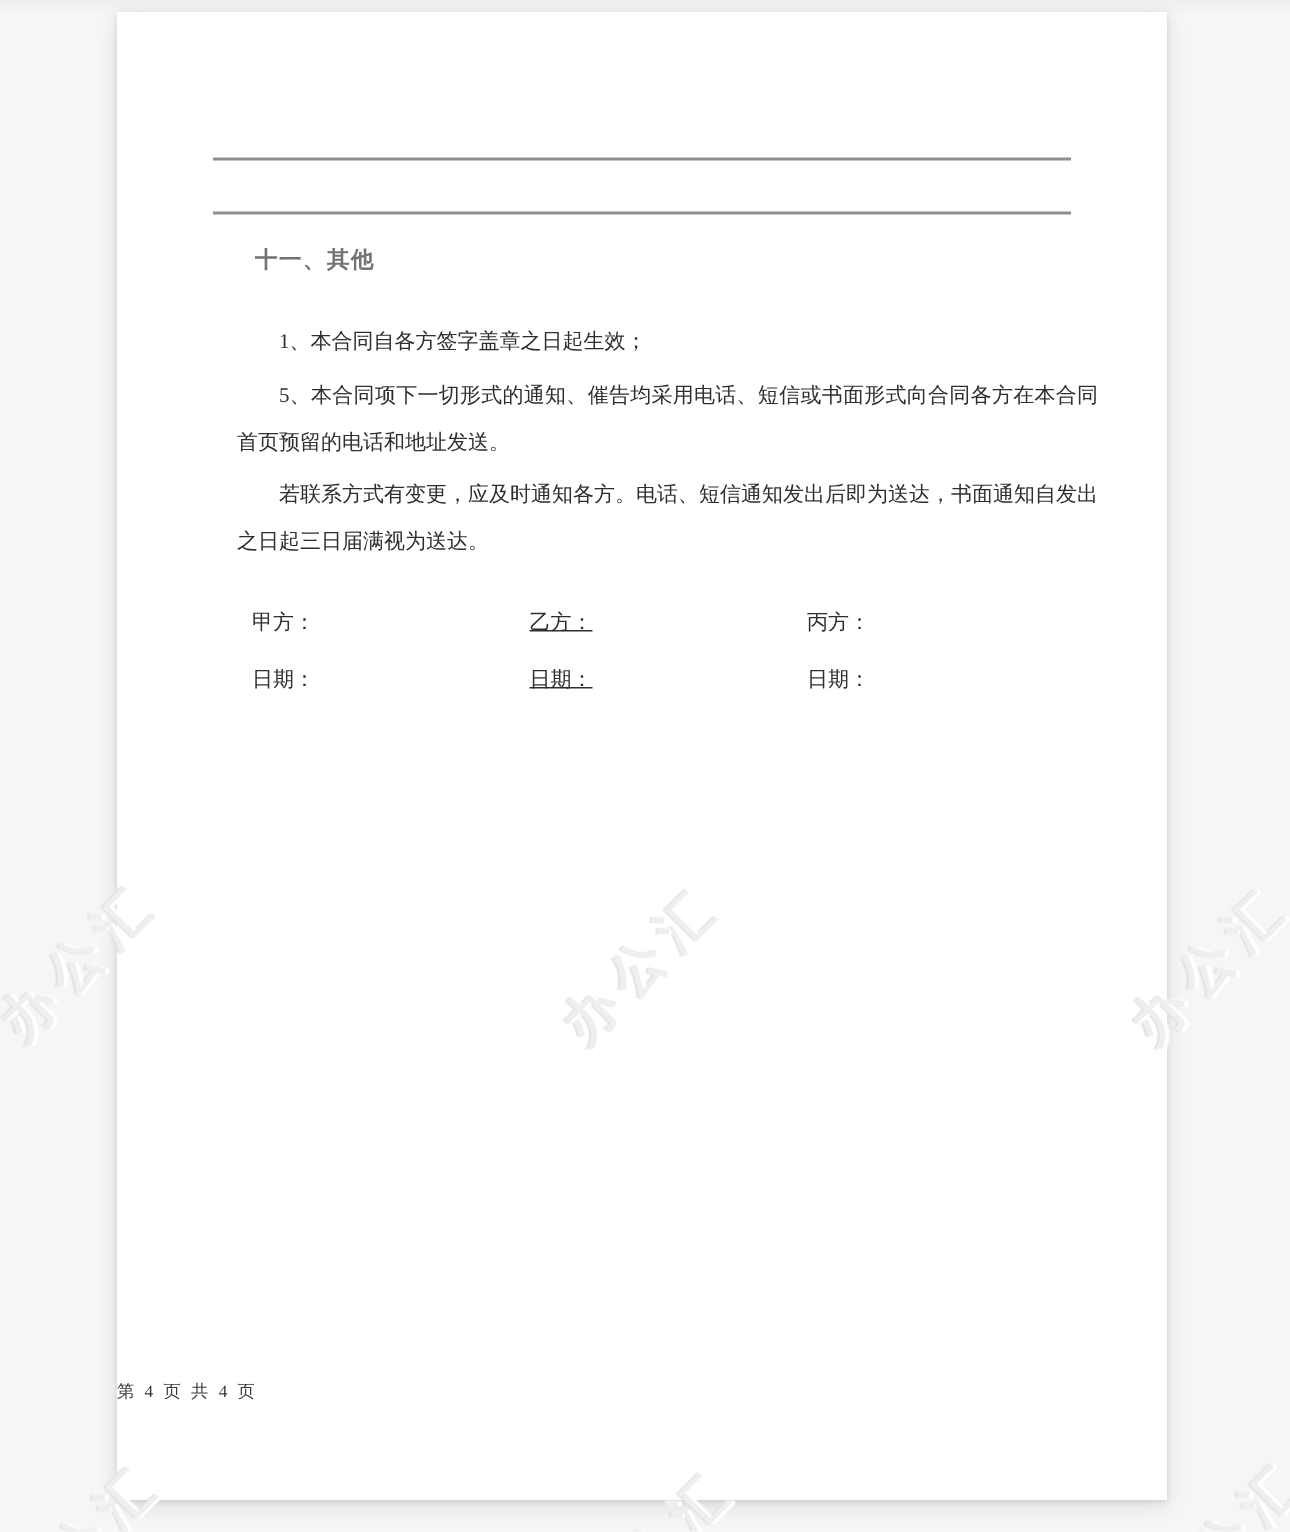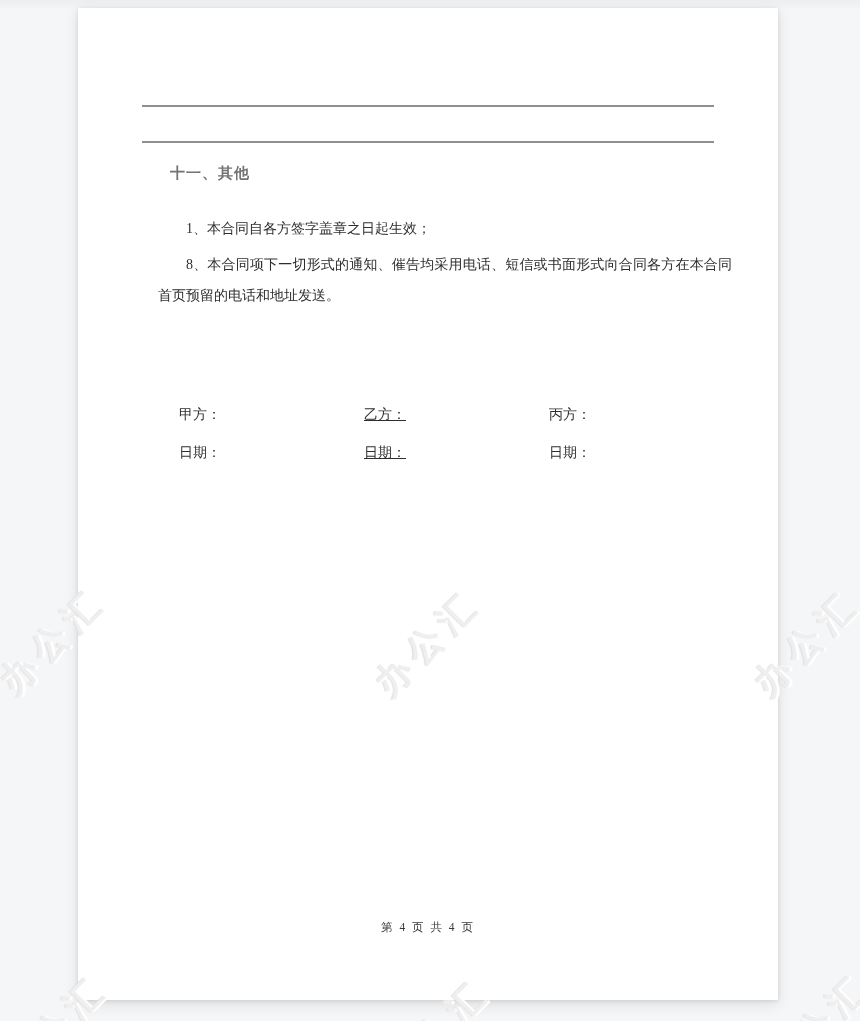--- a/index.html
+++ b/index.html
@@ -56,38 +56,37 @@
     color: #2e2e2e;
     text-align: justify;
     text-indent: 2em;
     word-break: break-all;
   }
   .para-1 { top: 189px; }
   .para-2 { top: 225px; }
   .para-3 { top: 291px; }
   .sig-row {
     position: absolute;
-    left: 11px;
+    left: 0;
     width: 700px;
     height: 20px;
     font-size: 14px;
     color: #2e2e2e;
   }
   .sig-row-parties { top: 398px; }
   .sig-row-dates { top: 436px; }
   .sig-cell { position: absolute; white-space: nowrap; }
   .sig-col-1 { left: 90px; }
   .sig-col-2 { left: 275px; text-decoration: underline; }
   .sig-col-3 { left: 460px; }
   .page-footer {
     position: absolute;
     left: 0;
     top: 912px;
     width: 700px;
-    text-align: center;
     font-size: 11.5px;
     letter-spacing: 2px;
     color: #3a3a3a;
   }
   .watermark {
     position: absolute;
     width: 200px;
     height: 50px;
     line-height: 50px;
     text-align: center;
@@ -110,22 +109,23 @@
 
   <div class="page">
 
     <div class="rule rule-top"></div>
     <div class="rule rule-bottom"></div>
 
     <h2 class="heading">十一、其他</h2>
 
     <p class="para para-1">1、本合同自各方签字盖章之日起生效；</p>
 
-    <p class="para para-2">8、本合同项下一切形式的通知、催告均采用电话、短信或书面形式向合同各方在本合同首页预留的电话和地址发送。</p>
+    <p class="para para-2">5、本合同项下一切形式的通知、催告均采用电话、短信或书面形式向合同各方在本合同首页预留的电话和地址发送。</p>
 
+    <p class="para para-3">若联系方式有变更，应及时通知各方。电话、短信通知发出后即为送达，书面通知自发出之日起三日届满视为送达。</p>
 
     <div class="sig-row sig-row-parties">
       <span class="sig-cell sig-col-1">甲方：</span>
       <span class="sig-cell sig-col-2">乙方：</span>
       <span class="sig-cell sig-col-3">丙方：</span>
     </div>
 
     <div class="sig-row sig-row-dates">
       <span class="sig-cell sig-col-1">日期：</span>
       <span class="sig-cell sig-col-2">日期：</span>

